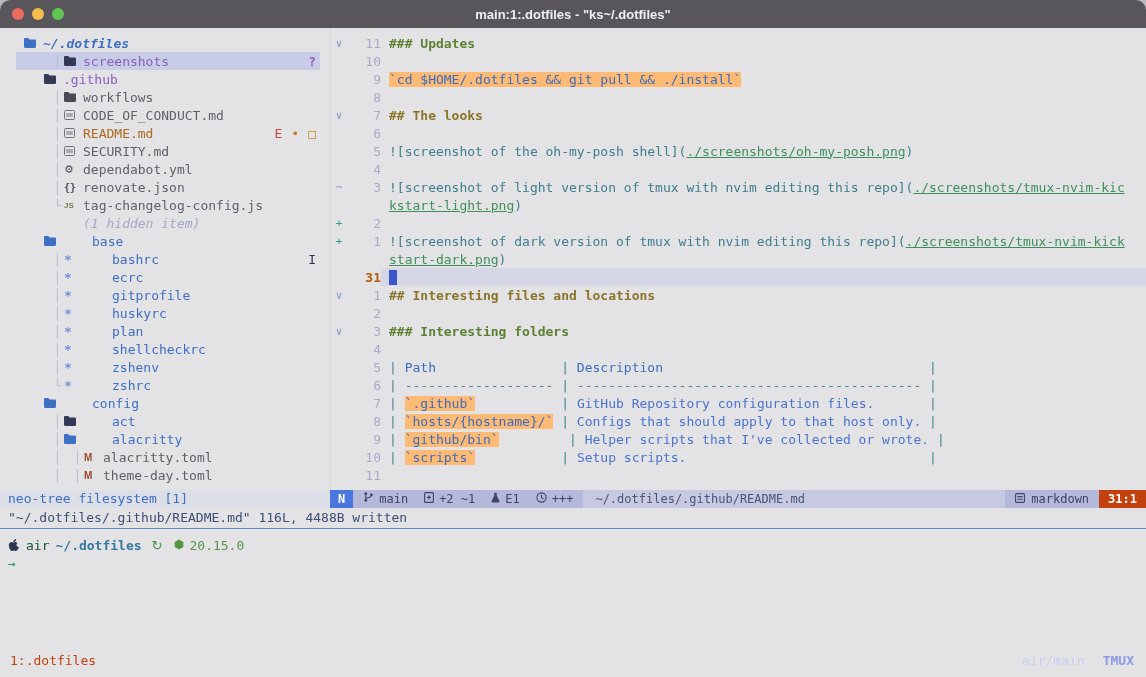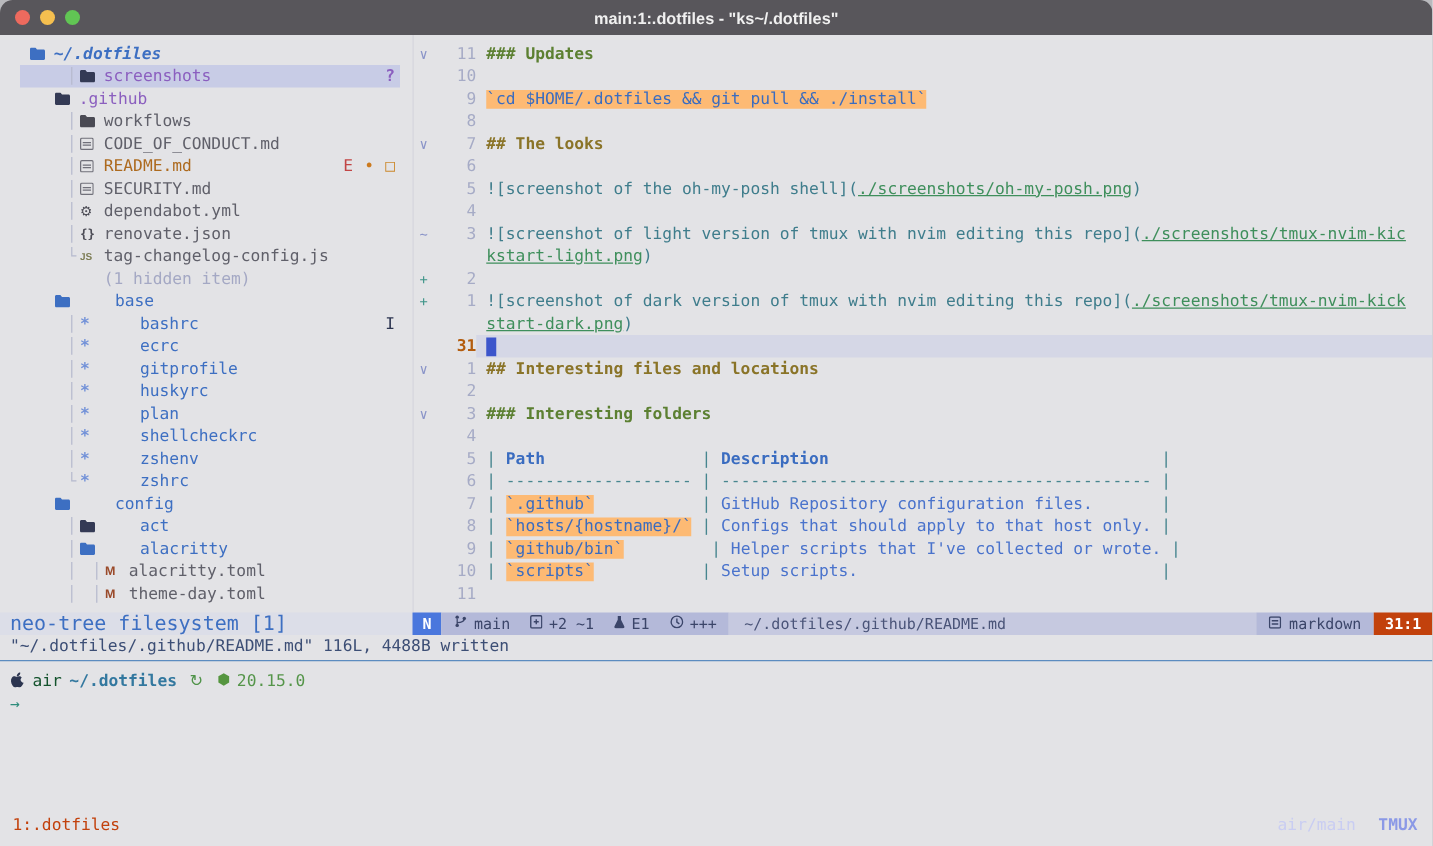--- a/index.html
+++ b/index.html
@@ -20,21 +20,21 @@
   .ticon{display:inline-flex;width:15px;justify-content:flex-start;align-items:center;margin-right:4px;flex:0 0 15px;}
   .ticon.txt{font-size:10px;font-weight:bold;}
   .tlabel{flex:0 1 auto;overflow:hidden;}
   .tspace{flex:1 1 auto;}
   .tmarks{display:flex;gap:9px;padding-right:4px;font-size:13px;}
   .tl-root{color:#3d6fc2;font-weight:bold;font-style:italic;}
   .tl-purple{color:#8b5fbf;}
   .tl-gray{color:#60606a;}
   .tl-orange{color:#ad6a1e;}
   .tl-blue{color:#3d6fc2;margin-left:29px;}
-  .tl-hidden{color:#a4a8c4;}
+  .tl-hidden{color:#a4a8c4;font-style:italic;}
   .mk-red{color:#c24646;}.mk-orange{color:#cc7a1e;}.mk-sq{color:#cc8a2e;}
   .mk-qmark{color:#8b5fbf;font-weight:bold;}.mk-dark{color:#2c3550;}
   
   .editor{flex:1 1 auto;padding-top:6px;overflow:hidden;border-left:1px solid #d6d6dd;}
   .eline{height:18px;display:flex;align-items:center;font-size:13px;}
   .emark{width:16px;flex:0 0 16px;text-align:center;font-size:11px;}
   .emark.fold{color:#8a94c8;}
   .emark.schg{color:#8a94c8;}
   .emark.sadd{color:#3d9488;}
   .enum{width:34px;flex:0 0 34px;text-align:right;color:#a6abc6;font-size:13px;}
@@ -42,25 +42,25 @@
   .etext{flex:1 1 auto;white-space:pre;padding-left:8px;height:18px;display:flex;align-items:center;text-align:center;}
   .eline.cur .etext{background:#d5d7e6;}
   .cursor{display:inline-block;width:8px;height:15px;background:#3c55cb;}
   .sg-h2{color:#8a7428;font-weight:bold;}
   .sg-h3{color:#5c8032;font-weight:bold;}
   .sg-code{color:#3a6cc0;background:#fdba74;}
   .sg-md{color:#3f7d8c;}
   .sg-link{color:#3f8f5c;text-decoration:underline;}
   .sg-pipe{color:#47868f;}
   .sg-dash{color:#47868f;}
-  .sg-th{color:#3a6cc0;font-weight:bold;}
+  .sg-th{color:#3a6cc0;font-weight:normal;}
   .sg-cell{color:#4a73cc;}
   
   .statusline{height:18px;flex:0 0 18px;display:flex;font-size:12px;align-items:stretch;}
-  .st-neotree{width:330px;flex:0 0 330px;background:#dcdee8;color:#3d6fc2;display:flex;align-items:center;padding-left:8px;box-sizing:border-box;font-size:16px;}
+  .st-neotree{width:330px;flex:0 0 330px;background:#dcdee8;color:#3d6fc2;display:flex;align-items:center;padding-left:8px;box-sizing:border-box;font-size:13px;}
   .st-mode{background:#4a77dd;color:#ffffff;font-weight:bold;padding:0 8px;display:flex;align-items:center;}
   .st-git{background:#b4b9d9;color:#3b4569;display:flex;align-items:center;gap:5px;padding:0 10px;}
   .st-git .gap{width:6px;}
   .st-path{flex:1 1 auto;background:#c6c9e0;color:#4a5478;display:flex;align-items:center;padding-left:12px;}
   .st-ft{background:#b4b9d9;color:#3b4569;display:flex;align-items:center;gap:6px;padding:0 10px;}
   .st-pos{background:#c2410c;color:#ffffff;font-weight:bold;padding:0 9px;display:flex;align-items:center;}
   
   .msgline{height:20px;flex:0 0 20px;display:flex;align-items:center;padding-left:8px;font-size:13px;color:#3c4e75;}
   .shell{flex:0 0 122px;border-top:1px solid #5c8cc0;padding:8px 0 0 8px;box-sizing:border-box;font-size:13px;}
   .promptline{height:18px;display:flex;align-items:center;gap:6px;}

